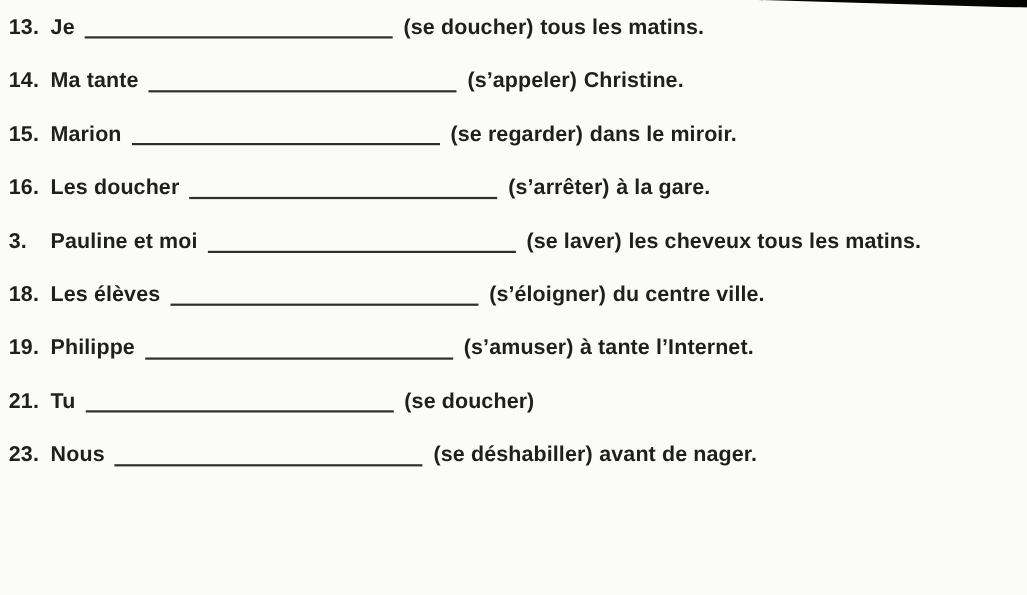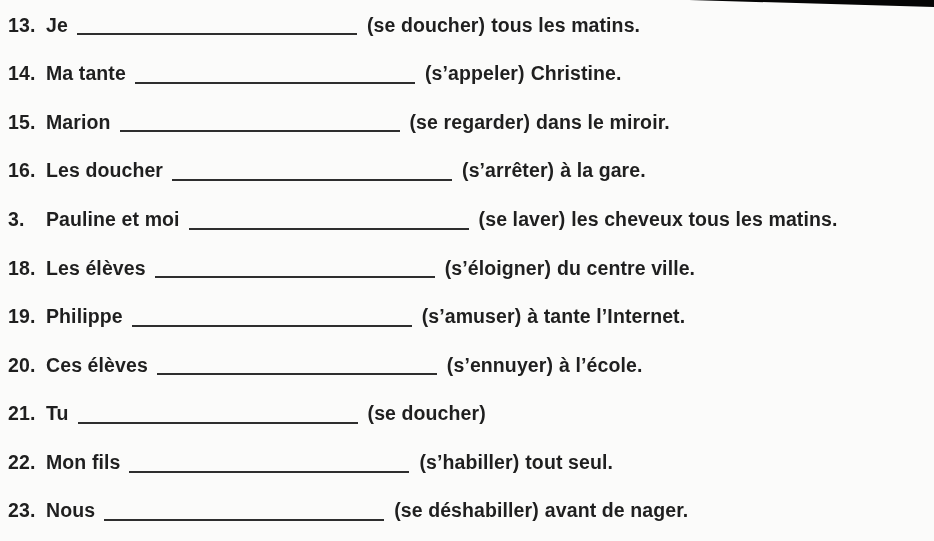--- a/index.html
+++ b/index.html
@@ -117,42 +117,28 @@
   </div>
 
   <div class="row">
     <span class="num">19.</span>
     <span class="subject">Philippe</span>
     <span class="blank"></span>
     <span class="hint">(s’amuser)</span>
     <span class="tail">à tante l’Internet.</span>
   </div>
 
-  <div class="row">
-    <span class="num">20.</span>
-    <span class="subject">Ces élèves</span>
-    <span class="blank"></span>
-    <span class="hint">(s’ennuyer)</span>
-    <span class="tail">à l’école.</span>
-  </div>
 
   <div class="row">
     <span class="num">21.</span>
     <span class="subject">Tu</span>
     <span class="blank"></span>
     <span class="hint">(se doucher)</span>
   </div>
 
-  <div class="row">
-    <span class="num">22.</span>
-    <span class="subject">Mon fils</span>
-    <span class="blank"></span>
-    <span class="hint">(s’habiller)</span>
-    <span class="tail">tout seul.</span>
-  </div>
 
   <div class="row">
     <span class="num">23.</span>
     <span class="subject">Nous</span>
     <span class="blank"></span>
     <span class="hint">(se déshabiller)</span>
     <span class="tail">avant de nager.</span>
   </div>
 </div>
 

